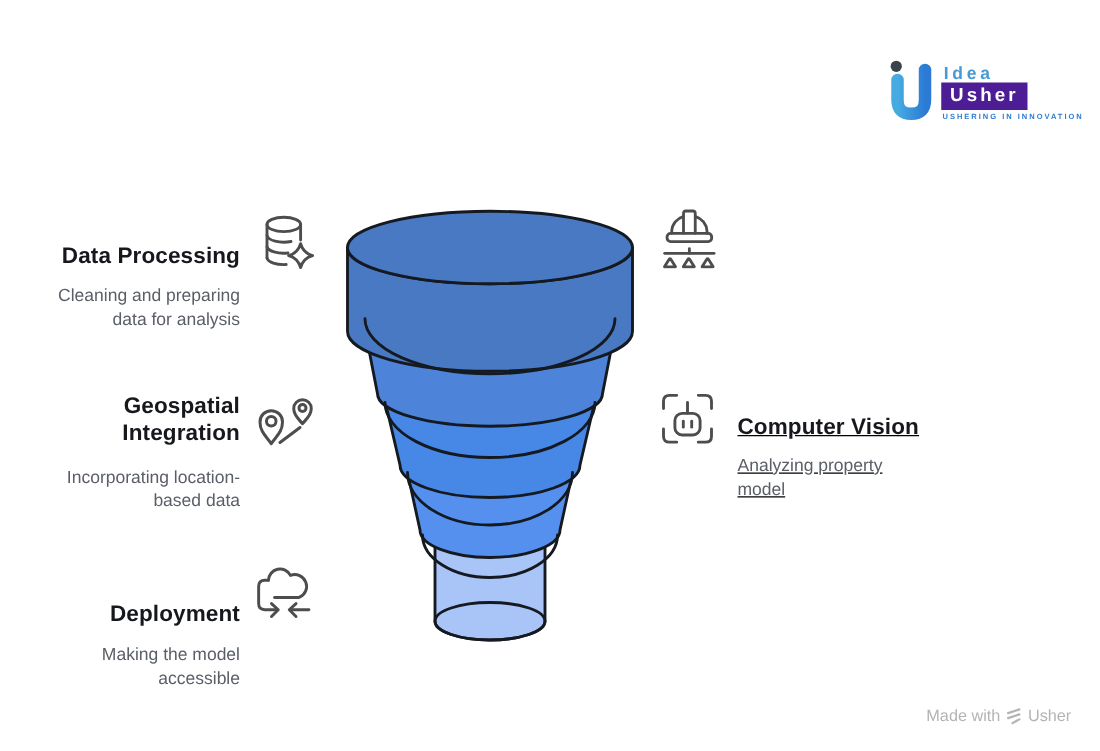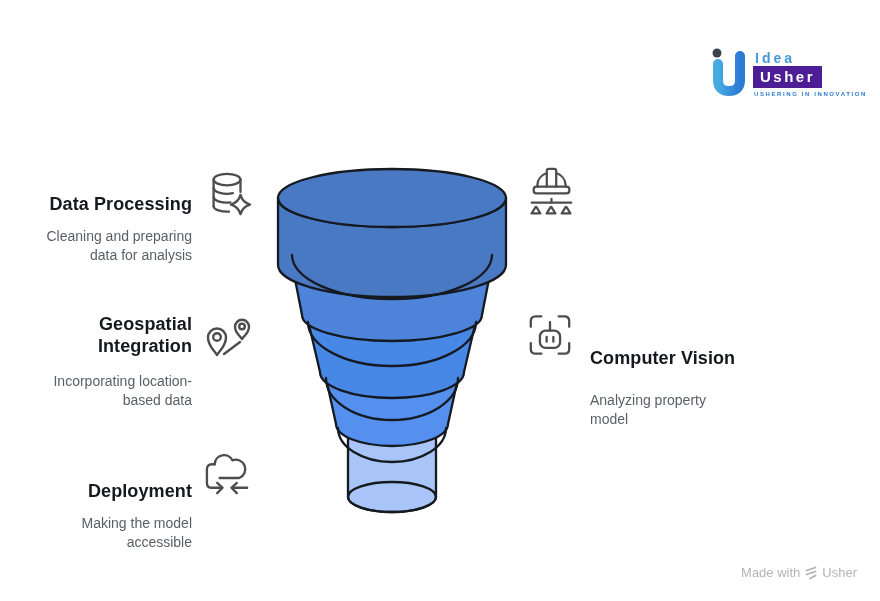--- a/index.html
+++ b/index.html
@@ -114,26 +114,26 @@
       <path d="M20 10 V24 M30 10 V24"></path>
       <rect x="6" y="24" width="38" height="7" rx="3"></rect>
       <path d="M4 41 H46"></path>
       <path d="M25 41 V37"></path>
       <path d="M23.8 46 L19.8 52.5 H29.2 L25.2 46 Q24.5 45 23.8 46 Z" transform="translate(-16 0)"></path>
       <path d="M23.8 46 L19.8 52.5 H29.2 L25.2 46 Q24.5 45 23.8 46 Z"></path>
       <path d="M23.8 46 L19.8 52.5 H29.2 L25.2 46 Q24.5 45 23.8 46 Z" transform="translate(16 0)"></path>
     </svg>
   </div>
 
-  <div class="feat right" style="left:590px;top:347px;">
+  <div class="feat right" style="left:590px;top:330px;text-decoration:underline;">
     <div class="title">
       <span class="line">Computer Vision</span>
       <span class="line"></span>
     </div>
-    <div class="desc" style="margin-top:22px">
+    <div class="desc" style="margin-top:11px">
       <span class="line">Analyzing property</span>
       <span class="line">model</span>
     </div>
   </div>
   <div class="icon-box" style="left:526px;top:311px;">
     <svg width="48" height="48" viewBox="0 0 50 49" fill="none" stroke="#4d4d4d" stroke-width="2.4" stroke-linecap="round" stroke-linejoin="round">
       <path d="M5 16 V10 Q5 5 10 5 H16"></path>
       <path d="M34 5 H40 Q45 5 45 10 V16"></path>
       <path d="M45 33 V39 Q45 44 40 44 H34"></path>
       <path d="M16 44 H10 Q5 44 5 39 V33"></path>

